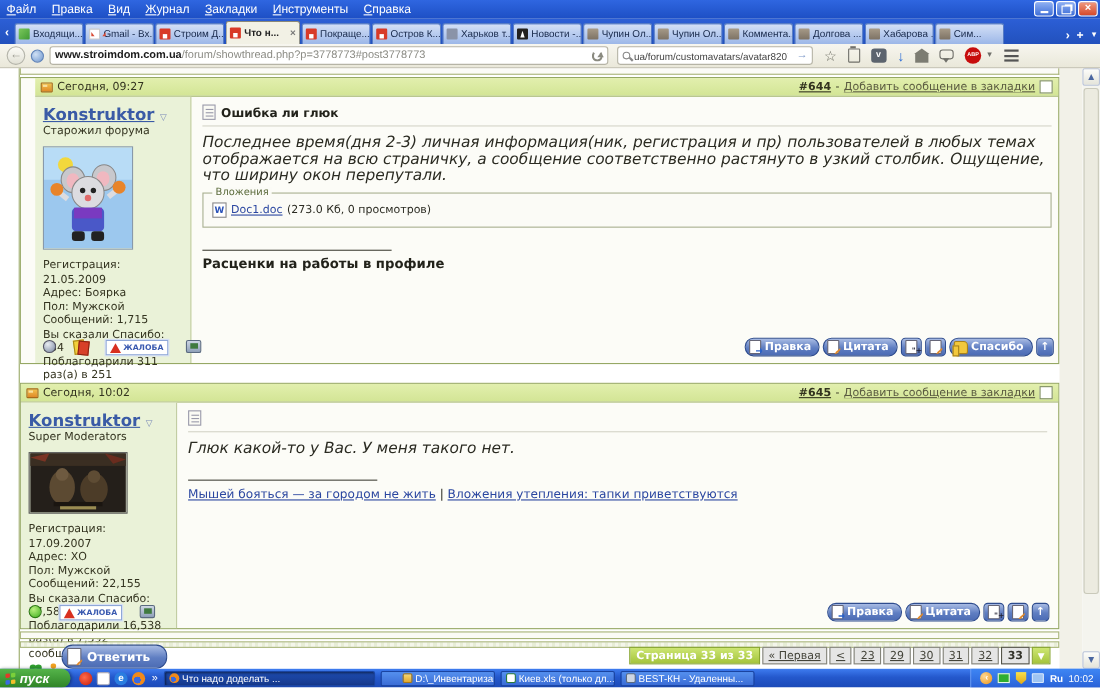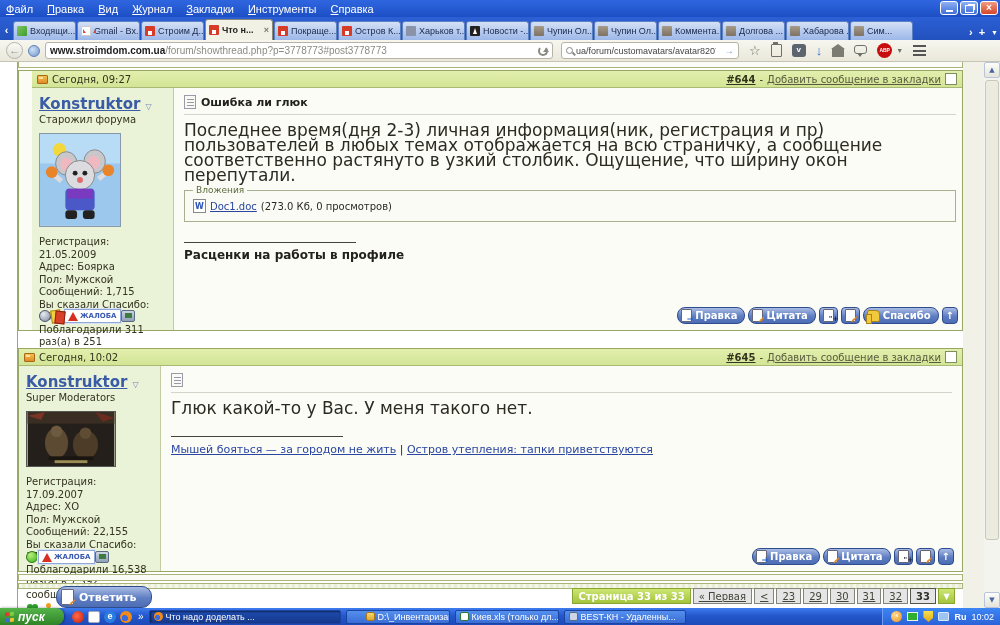--- a/index.html
+++ b/index.html
@@ -95,38 +95,38 @@
   .post-num { color:#33331f; font-weight:bold; text-decoration:underline; }
   .bm-link { color:#5a5a40; text-decoration:underline; }
   .chk { width:12px; height:12px; background:#fff; border:1px solid #7e8e5e; }
   .post-cols { display:flex; align-items:stretch; }
   .userpanel { width:142px; flex:none; background:#eaf2d8; border-right:1px solid #c2cda3; padding:6px 7px; position:relative; }
   .uname { color:#3a5ba6; font-size:15px; font-weight:bold; text-decoration:underline; }
   .uname-arrow { color:#7a8ab8; font-size:8px; }
   .utitle { font-size:10px; color:#33331f; margin-top:1px; }
   .stats { font-size:10px; color:#33331f; line-height:12.5px; margin-top:9px; }
   .repicons { margin-top:2px; display:flex; gap:4px; align-items:center; }
-  .ubottom { position:absolute; bottom:7px; left:7px; display:flex; gap:0; align-items:center; }
+  .ubottom { position:absolute; bottom:7px; left:7px; display:flex; gap:16px; align-items:flex-start; }
   .orb { width:12px; height:12px; border-radius:50%; border:1px solid #556; }
   .orb.gray { background:radial-gradient(circle at 35% 30%,#e8ecf2,#7a88a0); }
   .orb.green { background:radial-gradient(circle at 35% 30%,#b8f07c,#3fae1f); border-color:#2d7a14; }
   .cards { width:13px; height:13px; position:relative; }
   .cards::before { content:""; position:absolute; left:0; top:0; width:8px; height:11px; background:#f2d03c; border:1px solid #a88a18; transform:rotate(-8deg); }
   .cards::after { content:""; position:absolute; left:4px; top:1px; width:8px; height:11px; background:#d84028; border:1px solid #8a2412; transform:rotate(6deg); }
   .report-btn { height:14px; background:#fff; border:1px solid #8fa8d8; box-shadow:0 0 0 1px #d8e2f4; display:flex; align-items:center; gap:2px; padding:0 3px; }
   .warn-tri { width:0; height:0; border-left:5px solid transparent; border-right:5px solid transparent; border-bottom:9px solid #d83020; position:relative; }
   .report-txt { color:#3a5ab0; font-weight:bold; font-size:7px; }
   .ip-ic { width:14px; height:12px; background:linear-gradient(#cdd6e4,#8fa0b8); border:1px solid #5a6a80; border-radius:2px; position:relative; }
   .ip-ic::after { content:""; position:absolute; left:3px; top:2px; width:7px; height:5px; background:#3f7a3f; }
   .postbody { flex:1; padding:7px 10px; position:relative; }
   .ptitle-row { display:flex; align-items:center; gap:5px; border-bottom:1px solid #d4d4c8; padding-bottom:5px; }
   .doc-ic { width:12px; height:14px; background:#fafaf4; border:1px solid #99a; position:relative; flex:none; }
   .doc-ic::after { content:""; position:absolute; left:2px; top:3px; width:7px; height:1px; background:#99a; box-shadow:0 3px 0 #99a,0 6px 0 #99a; }
   .ptitle { font-size:11px; font-weight:bold; color:#22221a;text-align:center; }
-  .ptext { font-size:17px; color:#2b2b22; margin-top:8px; line-height:15px; max-width:775px; }
+  .ptext { font-size:14px; color:#2b2b22; margin-top:8px; line-height:15px; max-width:775px;font-style:italic; }
   .attach { border:1px solid #a8b090; margin-top:7px; padding:4px 8px 8px; position:relative; width:772px; background:#fbfbf6; }
   .attach-legend { position:absolute; top:-6px; left:8px; background:#fbfbf6; padding:0 3px; font-size:9px; color:#5a6a3a; }
   .attach-row { display:flex; align-items:center; gap:4px; margin-top:4px; font-size:10px; }
   .word-ic { width:13px; height:14px; background:#fff; border:1px solid #888; color:#2a52b8; font-size:8px; font-weight:bold; text-align:center; line-height:13px; }
   .file-link { color:#2a46a0; text-decoration:underline; }
   .file-meta { color:#2b2b22; }
   .sig-sep { width:172px; border-top:1px solid #44443a; margin-top:20px; }
   .sig { font-size:12px; font-weight:bold; color:#22221a; margin-top:5px; }
   .sig-links { font-size:11px; margin-top:6px; }
   .sig-links a { color:#2a46a0; text-decoration:underline; }
@@ -498,21 +498,21 @@
         </div>
         <div class="postbody">
           <div class="ptitle-row">
             <span class="doc-ic"></span>
           </div>
           <div class="ptext">Глюк какой-то у Вас. У меня такого нет.</div>
           <div class="sig-sep"></div>
           <div class="sig-links">
             <a href="#">Мышей бояться — за городом не жить</a>
             <span class="pipe">|</span>
-            <a href="#">Остров утепления: тапки приветствуются</a>
+            <a href="#">Вложения утепления: тапки приветствуются</a>
           </div>
           <div class="btnrow">
             <div class="btn-blue">
                 <span class="mini-doc">
                   <span class="mark mark-arrow"></span>
                 </span>
                 <span>Правка</span>
               </div>
             <div class="btn-blue">
                 <span class="mini-doc">

